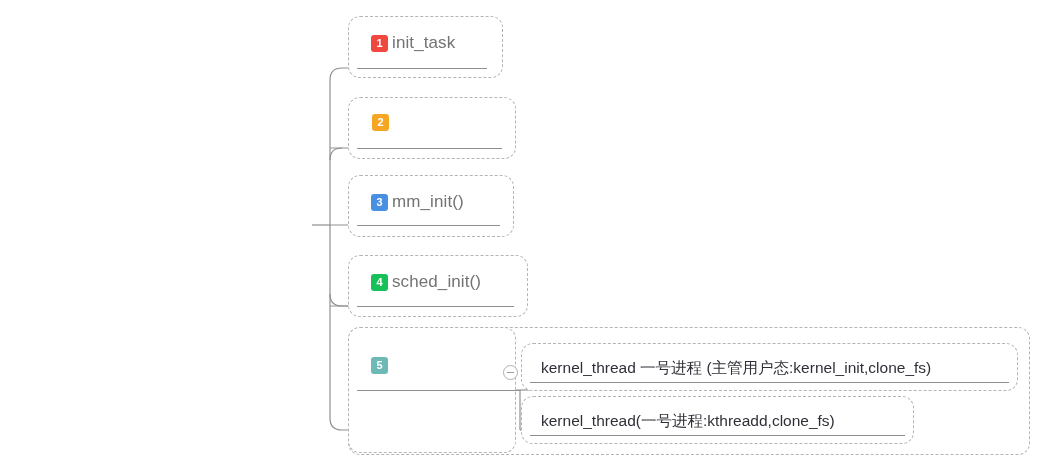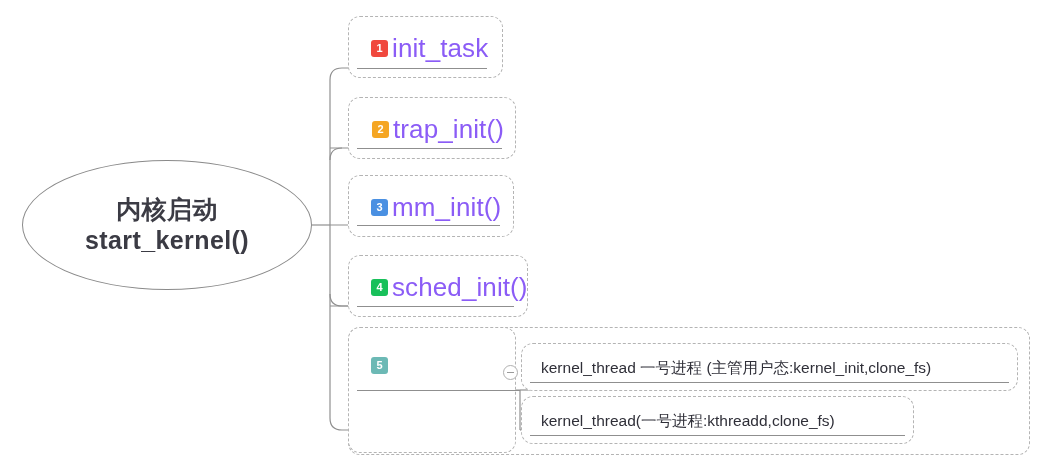--- a/index.html
+++ b/index.html
@@ -72,22 +72,22 @@
     line-height: 17px;
     border-radius: 3px;
     color: #ffffff;
     font-size: 11px;
     font-weight: bold;
     text-align: center;
     margin-right: 4px;
     flex: 0 0 auto;
   }
   .topic-label {
-    font-size: 26px;
-    color: #8b5cf6;
+    font-size: 17px;
+    color: #737373;
     letter-spacing: 0.1px;
   }
   .underline {
     position: absolute;
     height: 0;
     border-bottom: 1.2px solid #8f8f8f;
   }
 
   
   .subtopic {
@@ -157,38 +157,33 @@
 
     <path d="M 330 418 Q 330 430 342 430 L 352 430" stroke="#8f8f8f" stroke-width="1.2" fill="none"></path>
     <path d="M 352 390 L 520 390" stroke="#8f8f8f" stroke-width="1.2" fill="none"></path>
     <path d="M 352 390 L 352 430" stroke="#8f8f8f" stroke-width="1.2" fill="none"></path>
 
     <path d="M 520 390 L 520 430" stroke="#8f8f8f" stroke-width="1.2" fill="none"></path>
     <path d="M 520 390 L 530 390" stroke="#8f8f8f" stroke-width="1.2" fill="none"></path>
     <path d="M 520 430 L 536 430" stroke="#8f8f8f" stroke-width="1.2" fill="none"></path>
   </svg>
 
-  <div class="root-node">
-    <div class="root-line">内核启动</div>
-    <div class="root-line">start_kernel()</div>
-  </div>
 
   <div class="topic" style="left:348px; top:16px; width:155px; height:62px;">
   </div>
   <div class="topic-inner" style="left:371px; top:33px;">
     <span class="badge" style="background:#f0483e;">1</span>
     <span class="topic-label">init_task</span>
   </div>
   <div class="underline" style="left:357px; top:68px; width:130px;"></div>
 
   <div class="topic" style="left:348px; top:97px; width:168px; height:62px;">
   </div>
   <div class="topic-inner" style="left:372px; top:114px;">
     <span class="badge" style="background:#f5a623;">2</span>
-    <span class="topic-label">trap_init()</span>
   </div>
   <div class="underline" style="left:357px; top:148px; width:145px;"></div>
 
   <div class="topic" style="left:348px; top:175px; width:166px; height:62px;">
   </div>
   <div class="topic-inner" style="left:371px; top:192px;">
     <span class="badge" style="background:#4a90e2;">3</span>
     <span class="topic-label">mm_init()</span>
   </div>
   <div class="underline" style="left:357px; top:225px; width:143px;"></div>

